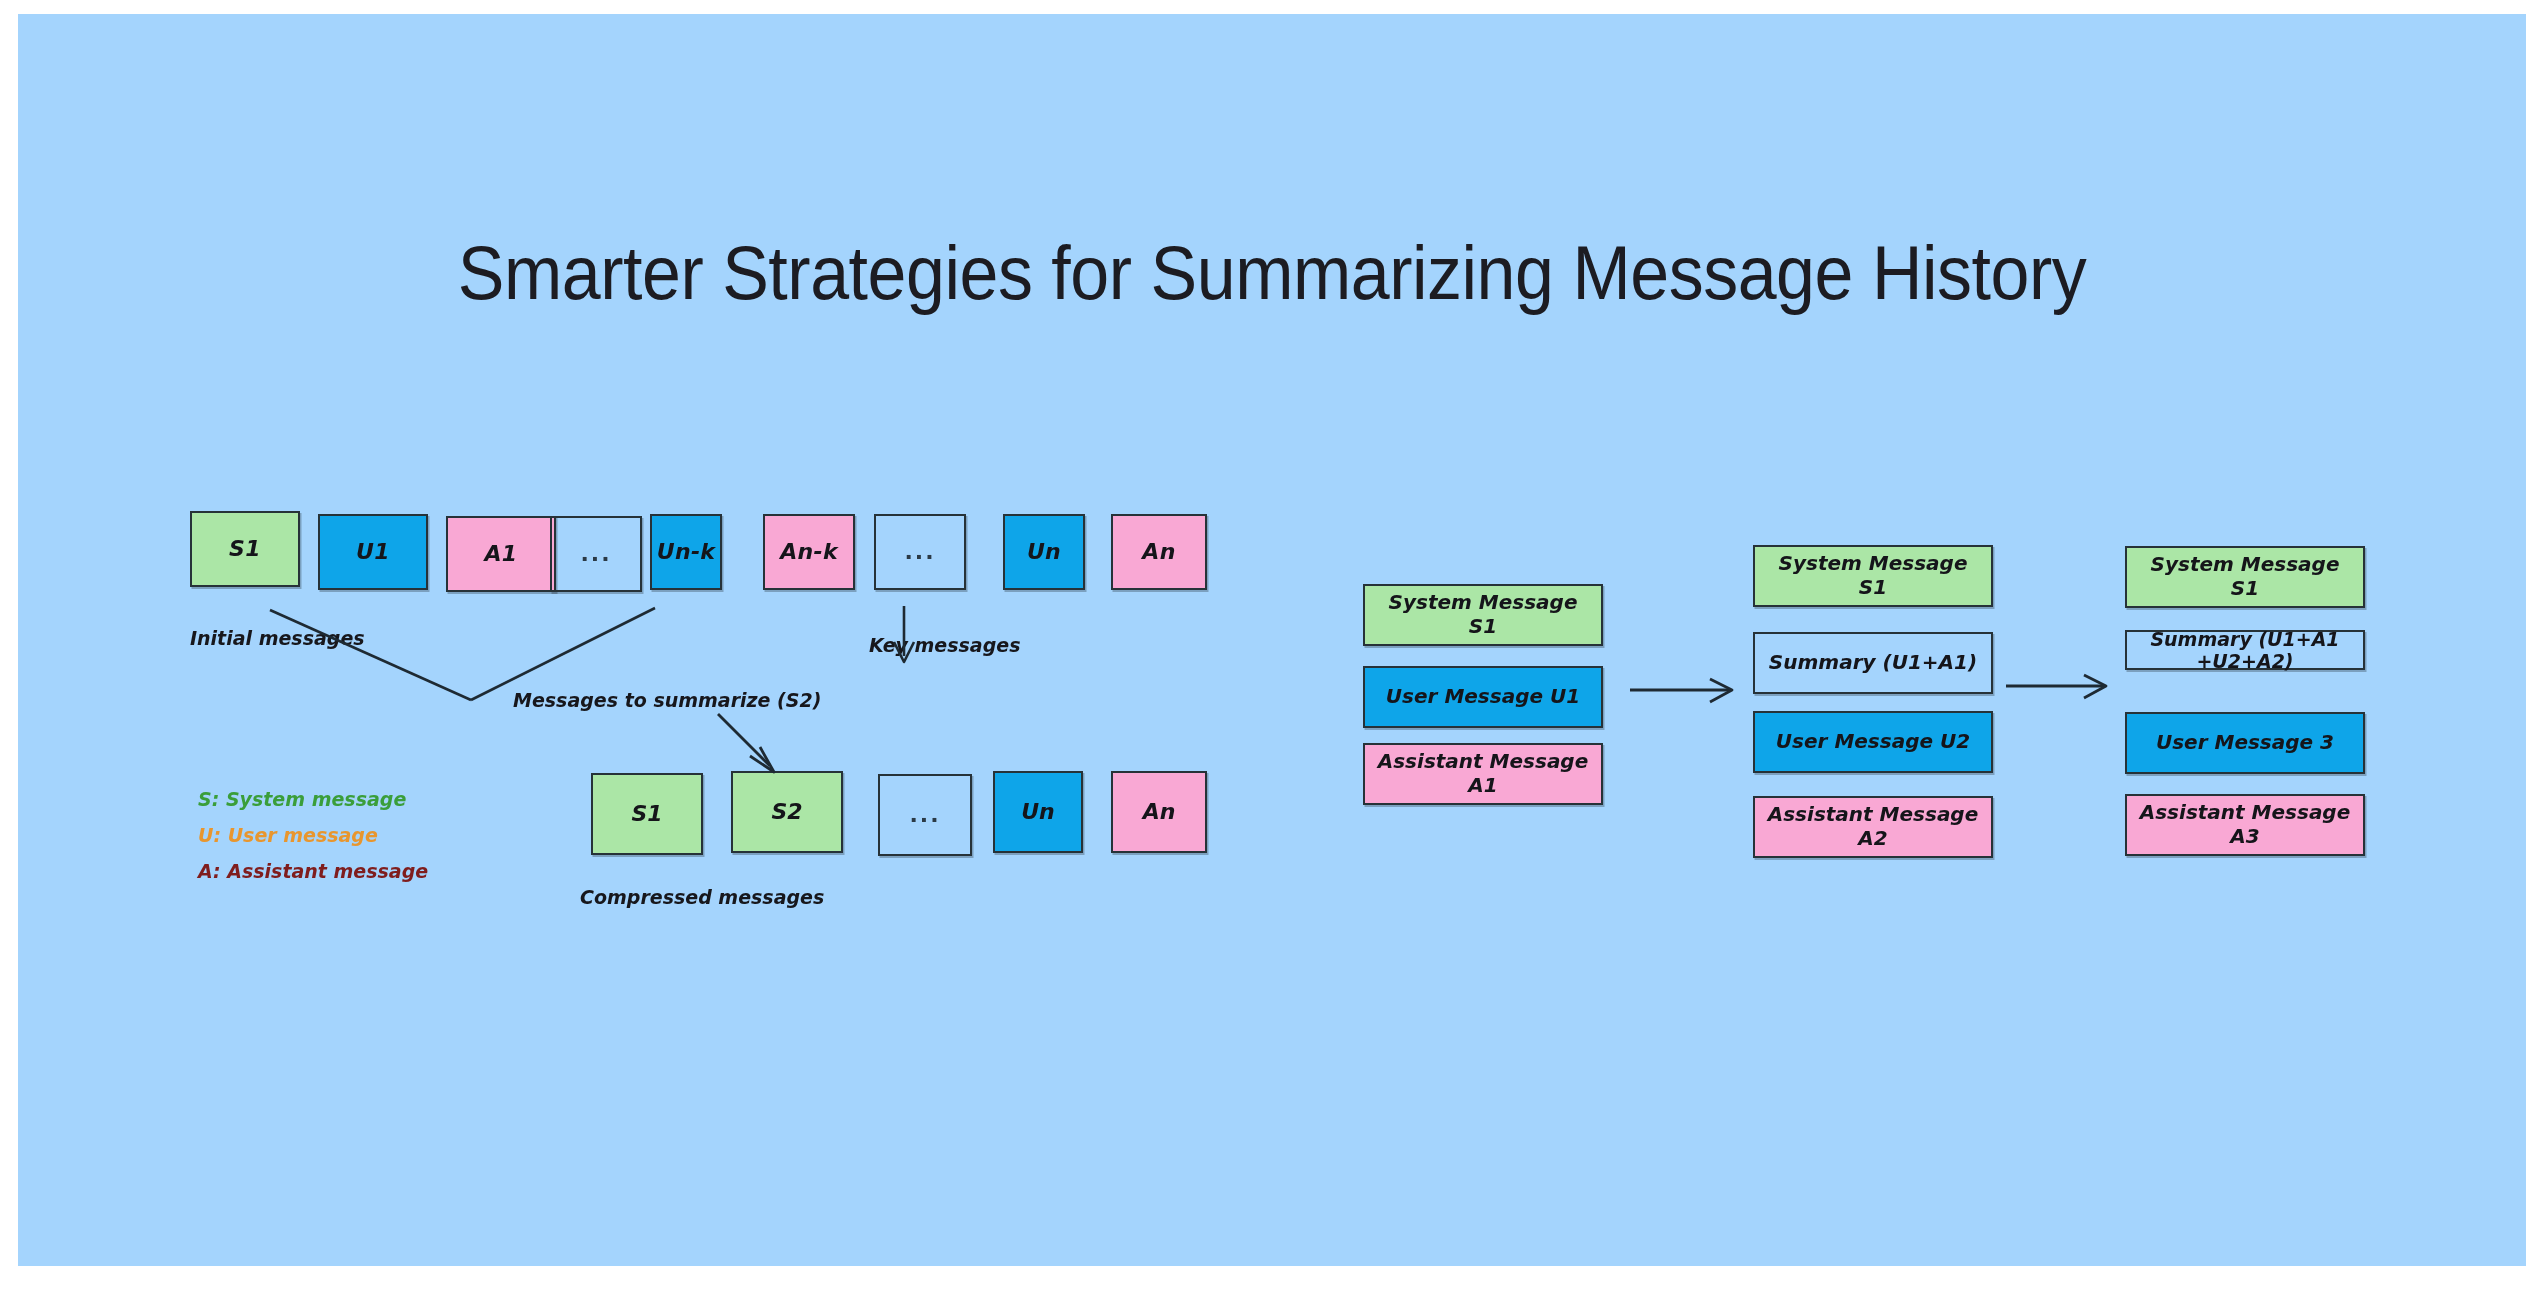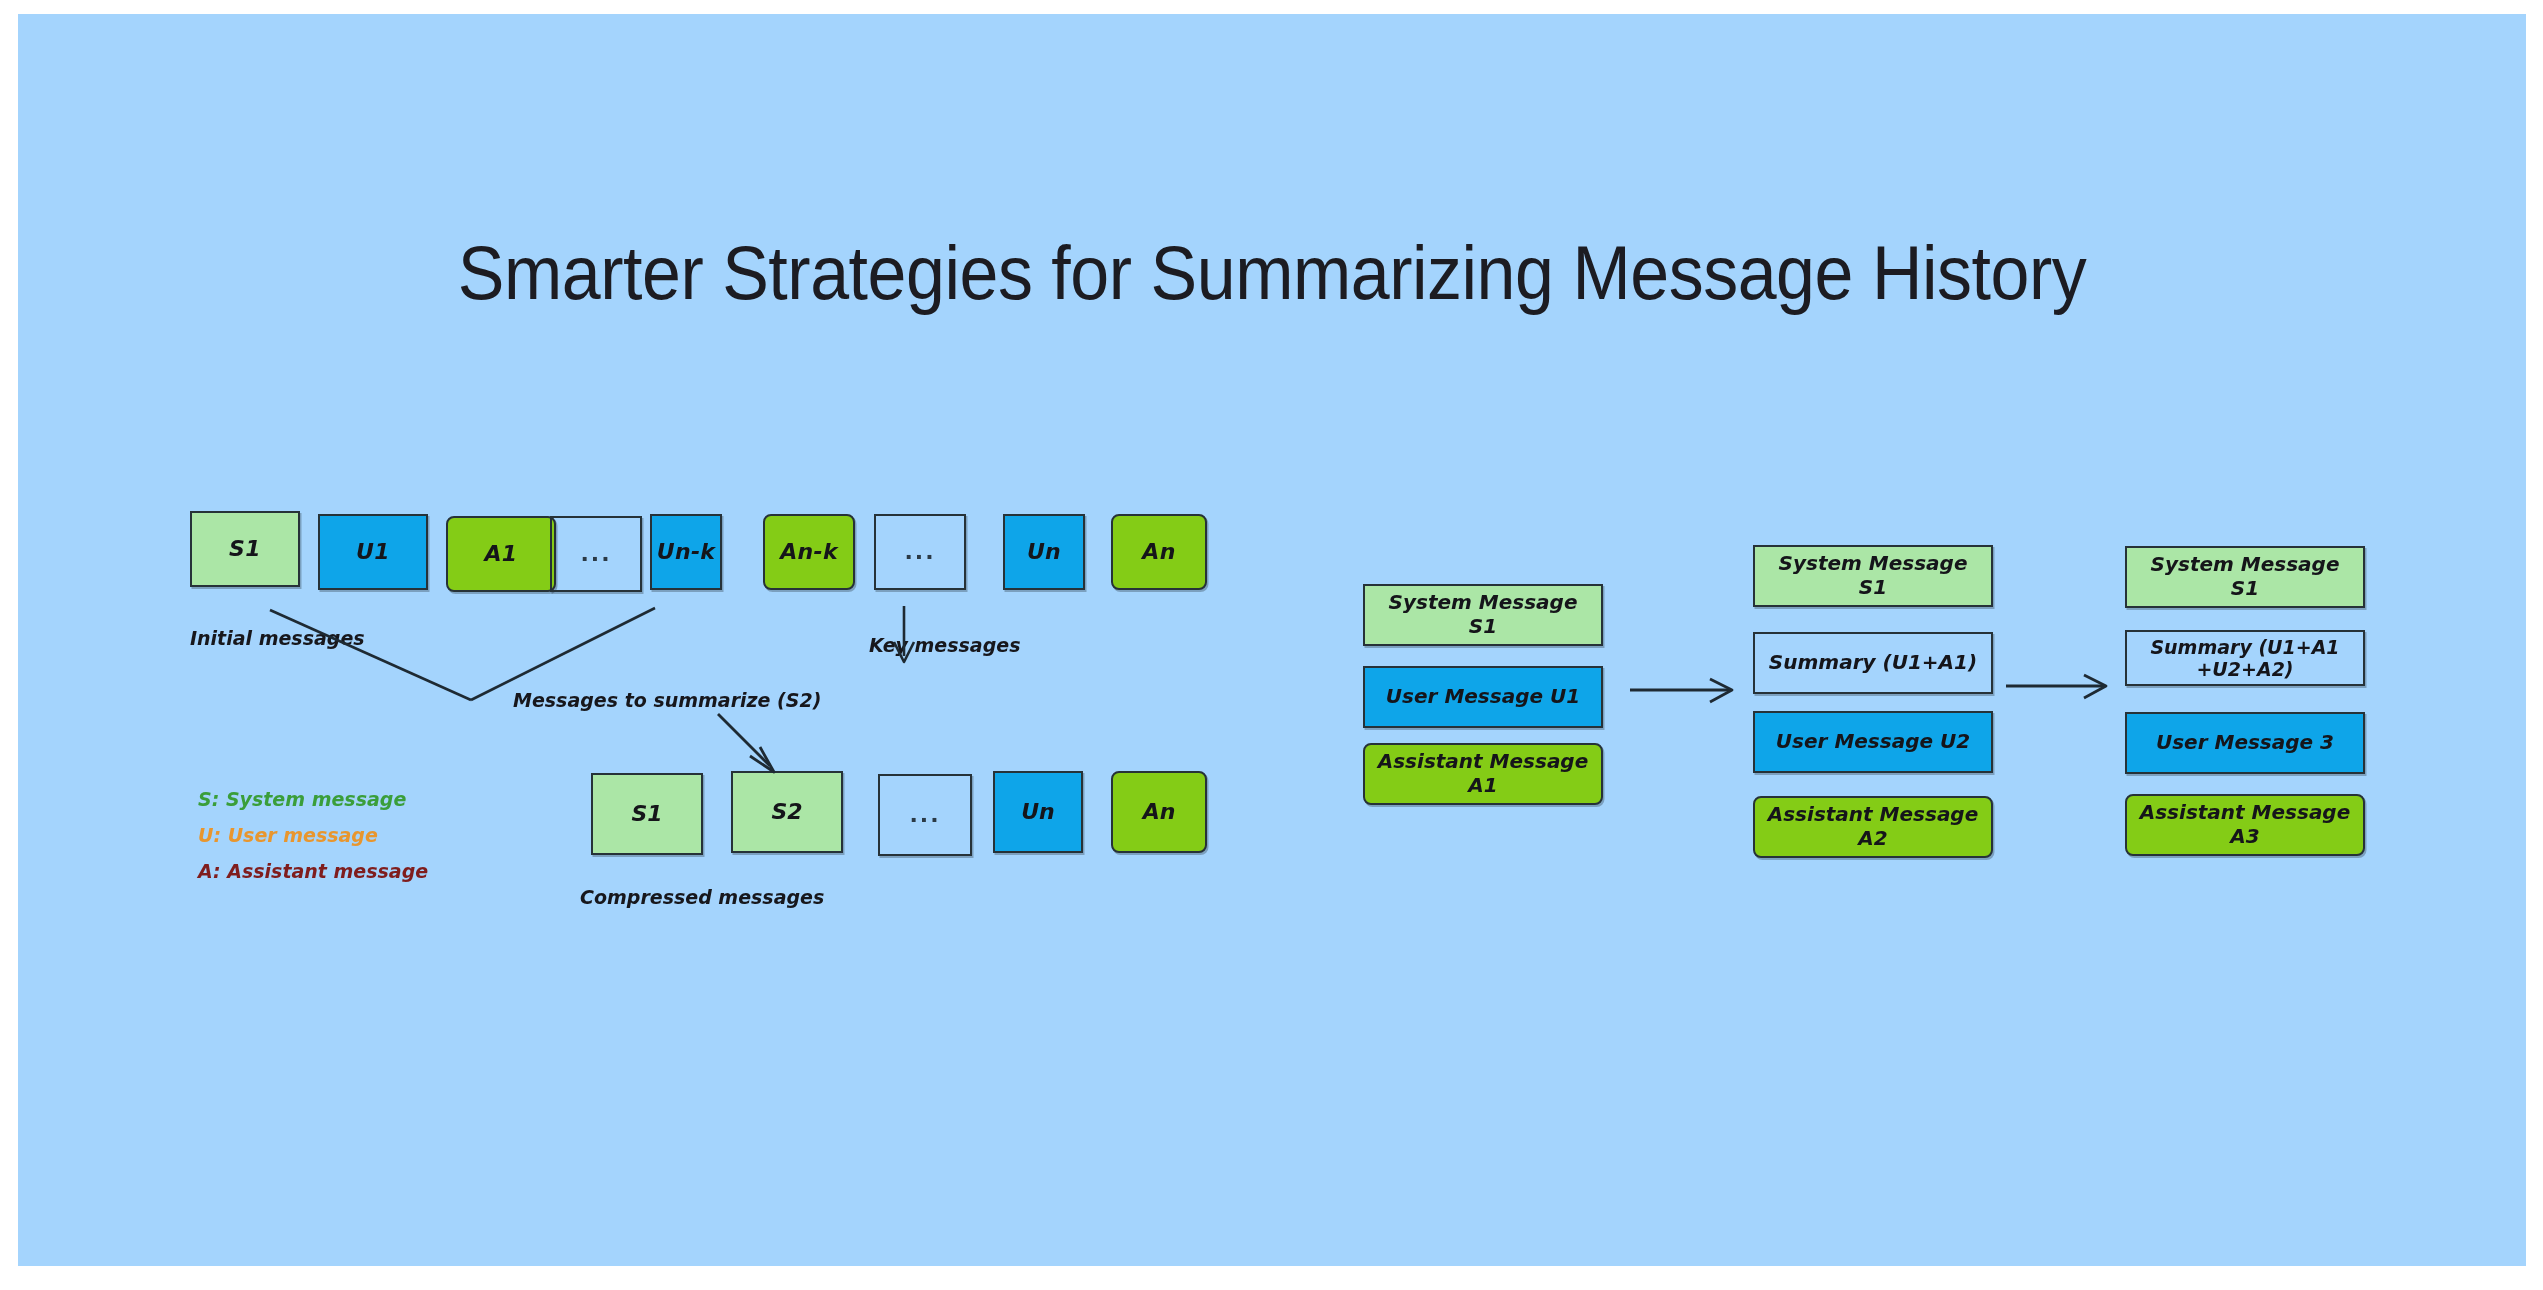--- a/index.html
+++ b/index.html
@@ -49,21 +49,21 @@
     align-items: center;
     justify-content: center;
     text-align: center;
     font-family: "DejaVu Sans", sans-serif;
     color: #15151a;
     line-height: 1.18;
     box-shadow: 1.5px 2px 0 rgba(30,40,50,.30);
   }
   .fill-green  { background: #abe6a6; }
   .fill-yellow { background: #0ea5e9; }
-  .fill-red    { background: #84cc16; border-radius: 8px; }
+  .fill-red    { background: #f9a8d4; }
   .fill-none   { background: transparent; }
 
   
   .tok {
     width: 110px;
     height: 76px;
     font-size: 22px;
     font-style: italic;
     font-weight: 600;
     letter-spacing: .3px;
@@ -81,21 +81,21 @@
 
   
   .msg {
     width: 240px;
     height: 62px;
     font-size: 20px;
     font-style: italic;
     font-weight: 600;
     padding: 0 6px;
   }
-  .msg.tall { height: 56px; font-size: 19px; }
+  .msg.tall { height: 40px; font-size: 19px; }
 
   
   .lbl {
     position: absolute;
     font-family: "DejaVu Sans", sans-serif;
     font-size: 19px;
     font-style: italic;
     font-weight: 600;
     color: #17171c;
     white-space: nowrap;

